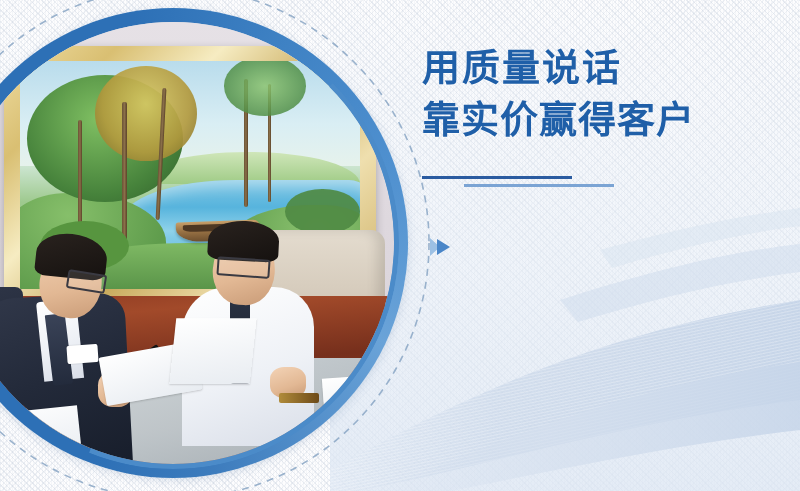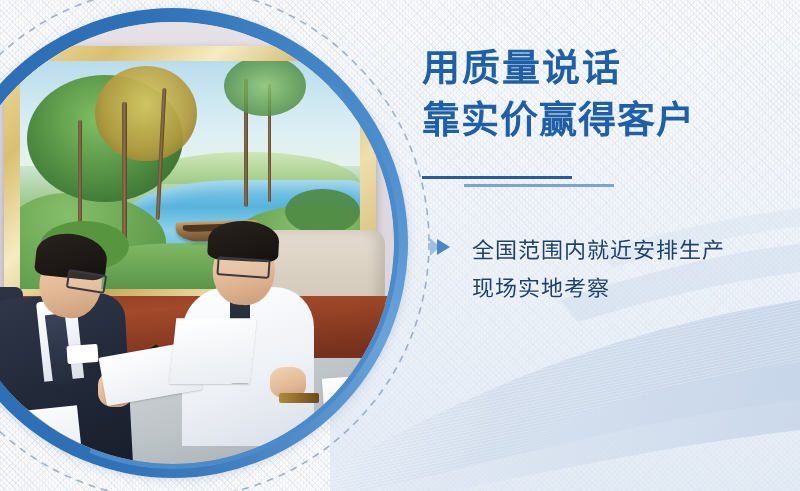--- a/index.html
+++ b/index.html
@@ -309,20 +309,18 @@
 
     <div class="bullets">
 
       <div class="bullet">
         <span class="arrow">
           <svg viewBox="0 0 26 22" width="26" height="22">
             <path d="M2,2 L12,11 L2,20 Z" fill="#9cc0e4"></path>
             <path d="M9,3 L22,11 L9,19 Z" fill="#4a86c8"></path>
           </svg>
         </span>
-        <div class="btext">全国范围内就近安排生产
-现场实地考察</div>
       </div>
 
 
     </div>
   </div>
 </div>
 
 </body></html>

